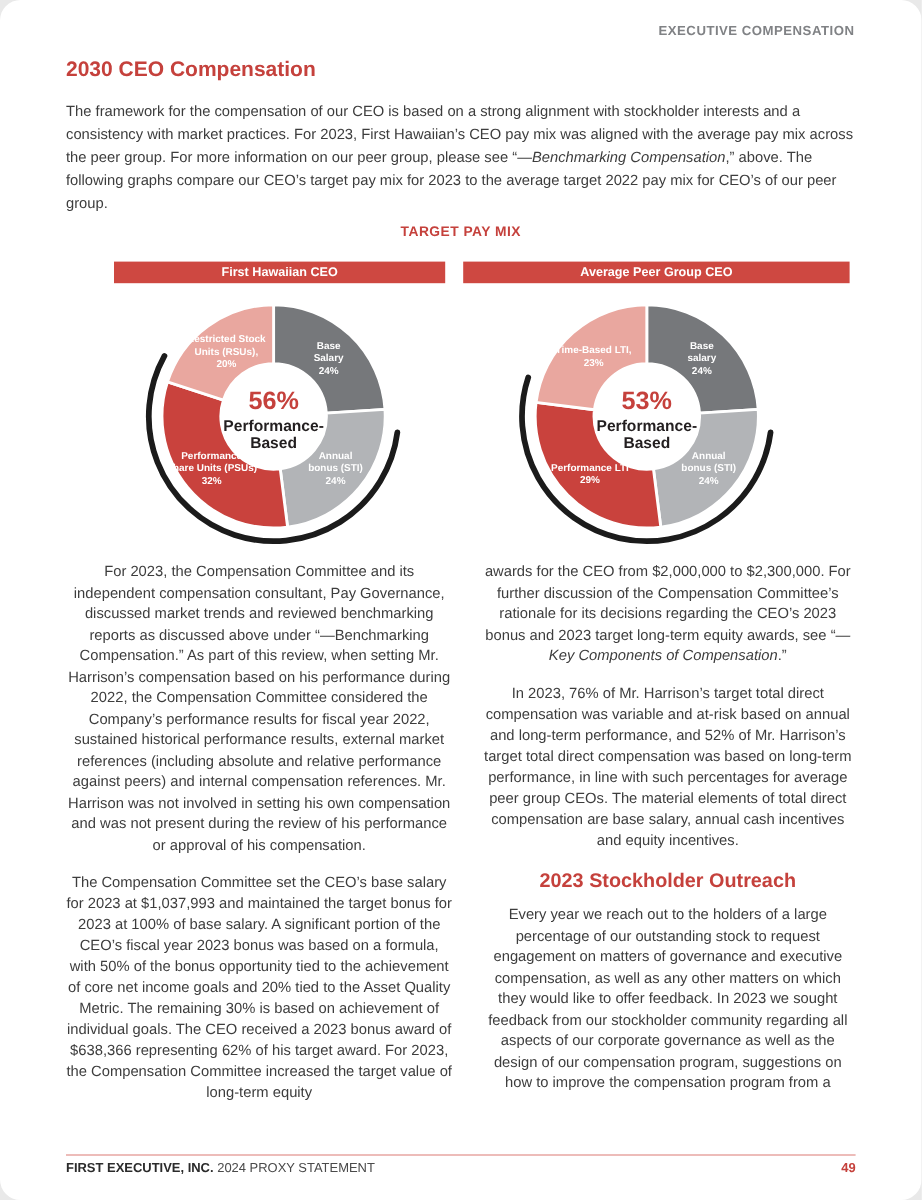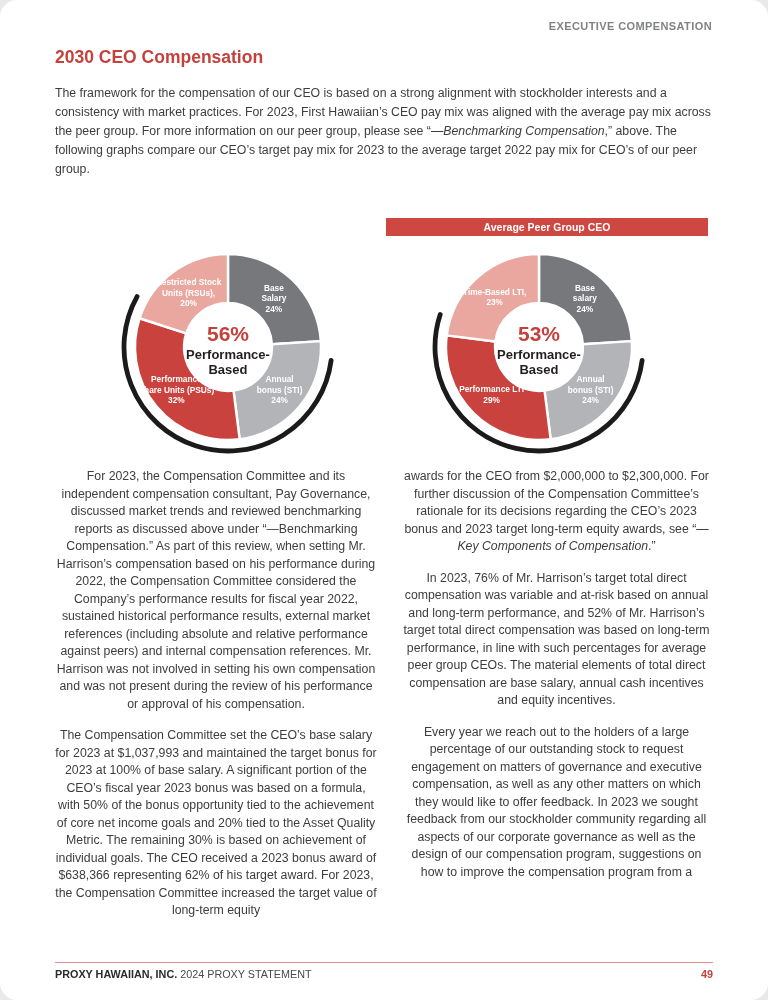--- a/index.html
+++ b/index.html
@@ -62,21 +62,23 @@
 <body>
 
 <div class="page">
 
   <div class="eyebrow">EXECUTIVE COMPENSATION</div>
 
   <div class="h1">2030 CEO Compensation</div>
 
   <div class="intro"><span>The framework for the compensation of our CEO is based on a strong alignment with stockholder interests and a consistency with market practices. For 2023, First Hawaiian’s CEO pay mix was aligned with the average pay mix across the peer group. For more information on our peer group, please see “</span><em>—Benchmarking Compensation</em><span>,” above. The following graphs compare our CEO’s target pay mix for 2023 to the average target 2022 pay mix for CEO’s of our peer group.</span></div>
 
+  <div class="chart-heading">TARGET PAY MIX</div>
 
+  <div class="chart-title-bar bar-left">First Hawaiian CEO</div>
   <div class="chart-title-bar bar-right">Average Peer Group CEO</div>
 
   <svg class="donut-svg donut-left" width="230" height="225" viewBox="0 0 230 225">
       <path d="M115 18 A93 93 0 0 1 207.81648574382928 105.16048168377384 L158.91317605084396 108.2372171407102 A44 44 0 0 0 115 67 Z" fill="#76787B" stroke="#ffffff" stroke-width="2.4" stroke-linejoin="round"></path>
       <path d="M207.81648574382928 105.16048168377384 A93 93 0 0 1 126.65599072148032 203.26666722224644 L120.5146622768294 154.653046857837 A44 44 0 0 0 158.91317605084396 108.2372171407102 Z" fill="#B2B4B7" stroke="#ffffff" stroke-width="2.4" stroke-linejoin="round"></path>
       <path d="M126.65599072148032 203.26666722224644 A93 93 0 0 1 26.55174398455071 82.26141952312992 L73.15351328301324 97.40325224750232 A44 44 0 0 0 120.5146622768294 154.653046857837 Z" fill="#C9423D" stroke="#ffffff" stroke-width="2.4" stroke-linejoin="round"></path>
       <path d="M26.55174398455071 82.26141952312992 A93 93 0 0 1 114.99999999999997 18 L114.99999999999999 67 A44 44 0 0 0 73.15351328301324 97.40325224750232 Z" fill="#E9A79F" stroke="#ffffff" stroke-width="2.4" stroke-linejoin="round"></path>
       <text class="slice-label" text-anchor="middle"><tspan x="160.86465609722214" y="54.75910196276543">Base</tspan><tspan x="160.86465609722214" y="65.15910196276543">Salary</tspan><tspan x="160.86465609722214" y="75.55910196276542">24%</tspan></text>
       <text class="slice-label" text-anchor="middle"><tspan x="166.6243872659779" y="146.3074073131622">Annual</tspan><tspan x="166.6243872659779" y="156.7074073131622">bonus (STI)</tspan><tspan x="166.6243872659779" y="167.1074073131622">24%</tspan></text>
       <text class="slice-label" text-anchor="middle"><tspan x="63.37561273402211" y="146.3074073131622">Performance</tspan><tspan x="63.37561273402211" y="156.7074073131622">Share Units (PSUs)</tspan><tspan x="63.37561273402211" y="167.1074073131622">32%</tspan></text>
@@ -100,24 +102,25 @@
     </svg>
 
   <div class="bodycol col-left">
     <p>For 2023, the Compensation Committee and its independent compensation consultant, Pay Governance, discussed market trends and reviewed benchmarking reports as discussed above under “—Benchmarking Compensation.” As part of this review, when setting Mr. Harrison’s compensation based on his performance during 2022, the Compensation Committee considered the Company’s performance results for fiscal year 2022, sustained historical performance results, external market references (including absolute and relative performance against peers) and internal compensation references. Mr. Harrison was not involved in setting his own compensation and was not present during the review of his performance or approval of his compensation.</p>
     <p>The Compensation Committee set the CEO’s base salary for 2023 at $1,037,993 and maintained the target bonus for 2023 at 100% of base salary. A significant portion of the CEO’s fiscal year 2023 bonus was based on a formula, with 50% of the bonus opportunity tied to the achievement of core net income goals and 20% tied to the Asset Quality Metric. The remaining 30% is based on achievement of individual goals. The CEO received a 2023 bonus award of $638,366 representing 62% of his target award. For 2023, the Compensation Committee increased the target value of long-term equity</p>
   </div>
 
   <div class="bodycol col-right">
     <p><span>awards for the CEO from $2,000,000 to $2,300,000. For further discussion of the Compensation Committee’s rationale for its decisions regarding the CEO’s 2023 bonus and 2023 target long-term equity awards, see “</span><em>—Key Components of Compensation</em><span>.”</span></p>
     <p>In 2023, 76% of Mr. Harrison’s target total direct compensation was variable and at-risk based on annual and long-term performance, and 52% of Mr. Harrison’s target total direct compensation was based on long-term performance, in line with such percentages for average peer group CEOs. The material elements of total direct compensation are base salary, annual cash incentives and equity incentives.</p>
+    <div class="h2">2023 Stockholder Outreach</div>
     <p>Every year we reach out to the holders of a large percentage of our outstanding stock to request engagement on matters of governance and executive compensation, as well as any other matters on which they would like to offer feedback. In 2023 we sought feedback from our stockholder community regarding all aspects of our corporate governance as well as the design of our compensation program, suggestions on how to improve the compensation program from a</p>
   </div>
 
   <div class="footer">
     <div>
-      <span class="company">PROXY HAWAIIAN, INC.</span>
+      <span class="company">FIRST EXECUTIVE, INC.</span>
       <span>2024 PROXY STATEMENT</span>
     </div>
     <div class="pageno">49</div>
   </div>
 
 </div>
 
 </body></html>

